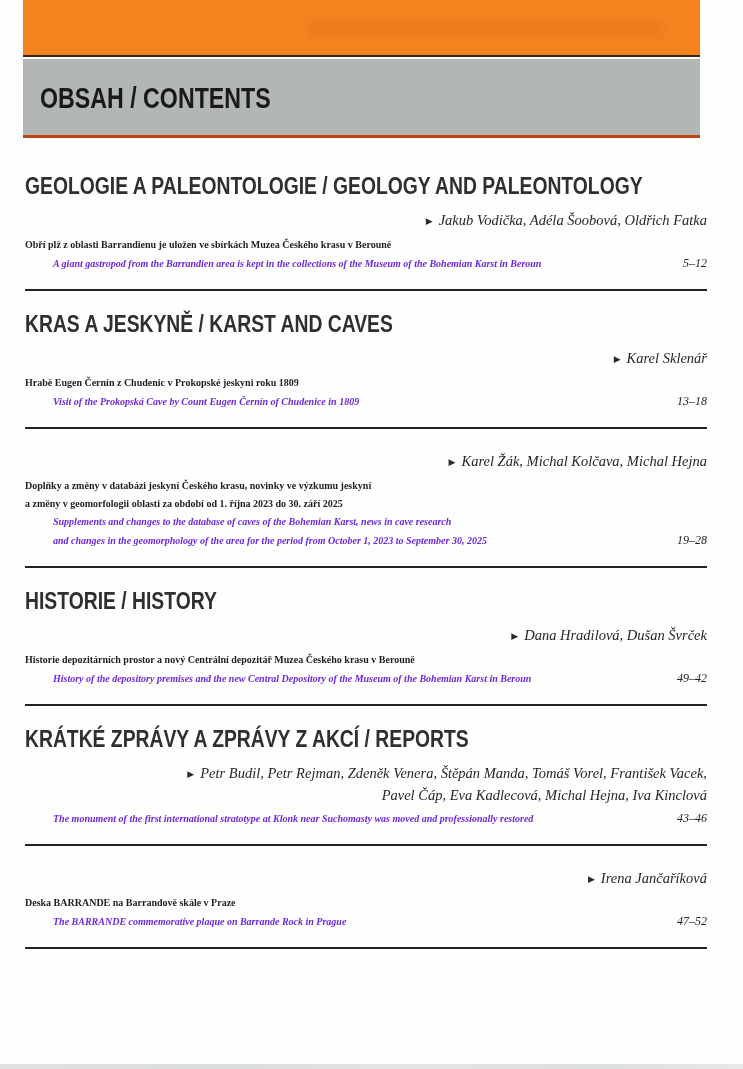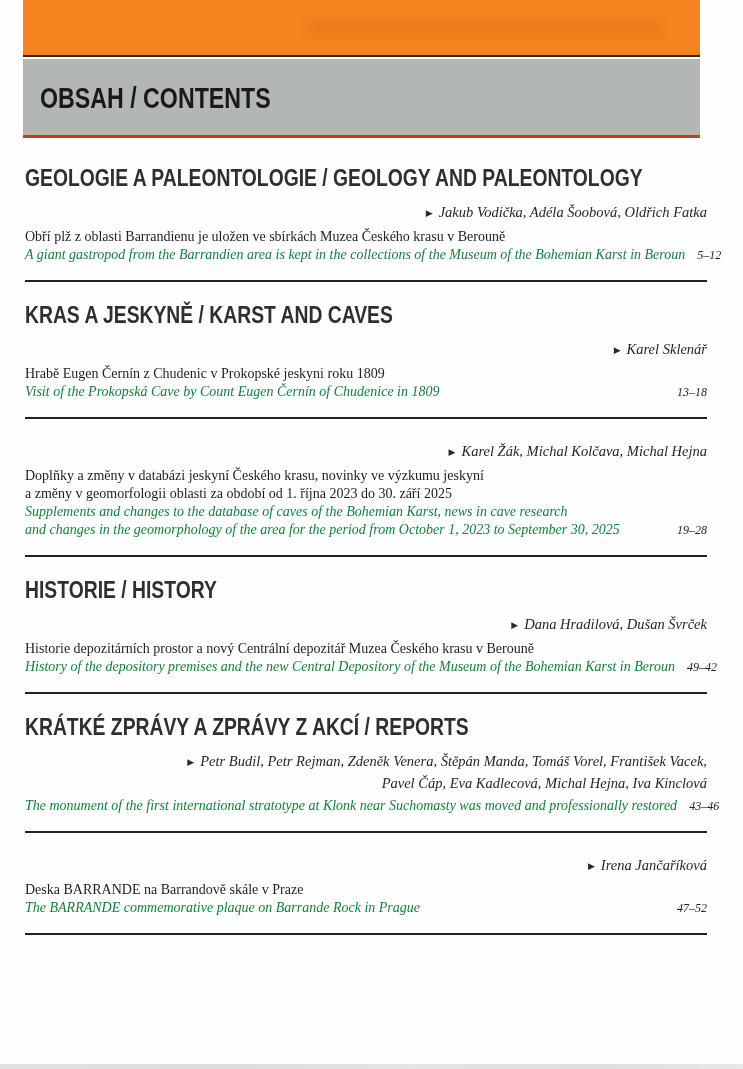--- a/index.html
+++ b/index.html
@@ -42,21 +42,21 @@
     line-height: 30px;
     letter-spacing: 0px;
     color: #191919;
     transform: scaleX(0.80);
     transform-origin: left center;
     white-space: nowrap;
   }
 
   
   .content {
-    position: absolute; left: 25px; top: 167px;
+    position: absolute; left: 25px; top: 175px;
     width: 682px;
   }
   .section-heading {
     display: inline-block;
     font-family: "Liberation Sans", sans-serif;
     font-weight: 700;
     font-size: 23px;
     line-height: 22px;
     color: #2f2f2f;
     transform: scaleX(0.84);
@@ -79,26 +79,27 @@
   .marker {
     display: inline-block;
     font-family: "DejaVu Sans", sans-serif;
     font-style: normal;
     font-size: 9px;
     color: #2a2a2a;
     margin: 0 6px 0 13px;
     transform: translateY(-1px);
   }
   .title-line {
-    font-size: 14px;
+    font-size: 10px;
     line-height: 18px;
     white-space: nowrap;
     color: #1e1e1e;
-  }
-  .title-en { font-style: italic; color: #15803d; }
+    font-weight: bold;
+  }
+  .title-en { font-style: italic; color: #6d28d9; margin-left: 28px; }
   .row-with-pages {
     display: flex;
     justify-content: space-between;
     align-items: baseline;
   }
   .pages {
     font-style: italic;
     font-size: 12px;
     line-height: 18px;
     white-space: nowrap;

